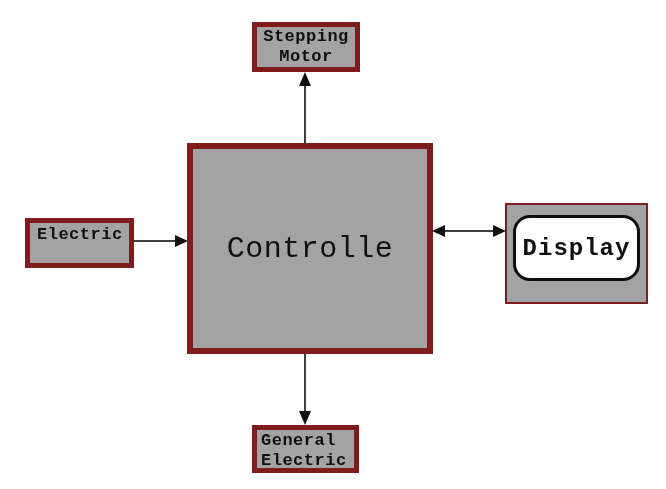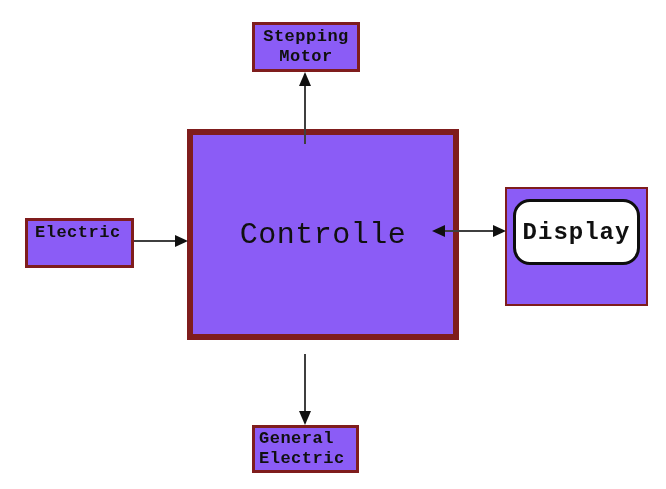--- a/index.html
+++ b/index.html
@@ -12,22 +12,22 @@
     width: 666px;
     height: 489px;
     background: #ffffff;
     font-family: "Liberation Mono", "DejaVu Sans Mono", monospace;
     color: #101010;
     overflow: hidden;
   }
   .node {
     position: absolute;
     box-sizing: border-box;
-    background: #8b5cf6;
-    border: 3px solid #7f1d1d;
+    background: #a3a3a3;
+    border: 5px solid #7f1d1d;
   }
   .small-label {
     font-size: 17px;
     font-weight: bold;
     line-height: 20px;
     letter-spacing: 0.5px;
     white-space: pre;
   }
   .centered {
     display: flex;
@@ -43,34 +43,34 @@
   }
   
   .electric-eye {
     left: 25px; top: 218px;
     width: 109px; height: 50px;
     padding: 2px 0 0 7px;
     text-align: left;
   }
   
   .controller {
-    left: 187px; top: 129px;
-    width: 272px; height: 211px;
+    left: 187px; top: 143px;
+    width: 246px; height: 211px;
     border-width: 6px;
   }
   .controller-label {
     font-size: 30px;
     font-weight: normal;
     letter-spacing: 0.5px;
     white-space: pre;
   }
   
   .display-outer {
-    left: 505px; top: 187px;
-    width: 143px; height: 119px;
+    left: 505px; top: 203px;
+    width: 143px; height: 101px;
     border-width: 2px;
   }
   .display-inner {
     position: absolute;
     box-sizing: border-box;
     left: 6px; top: 10px;
     width: 127px; height: 66px;
     border: 3px solid #0e0e0e;
     border-radius: 17px;
     background: #ffffff;

